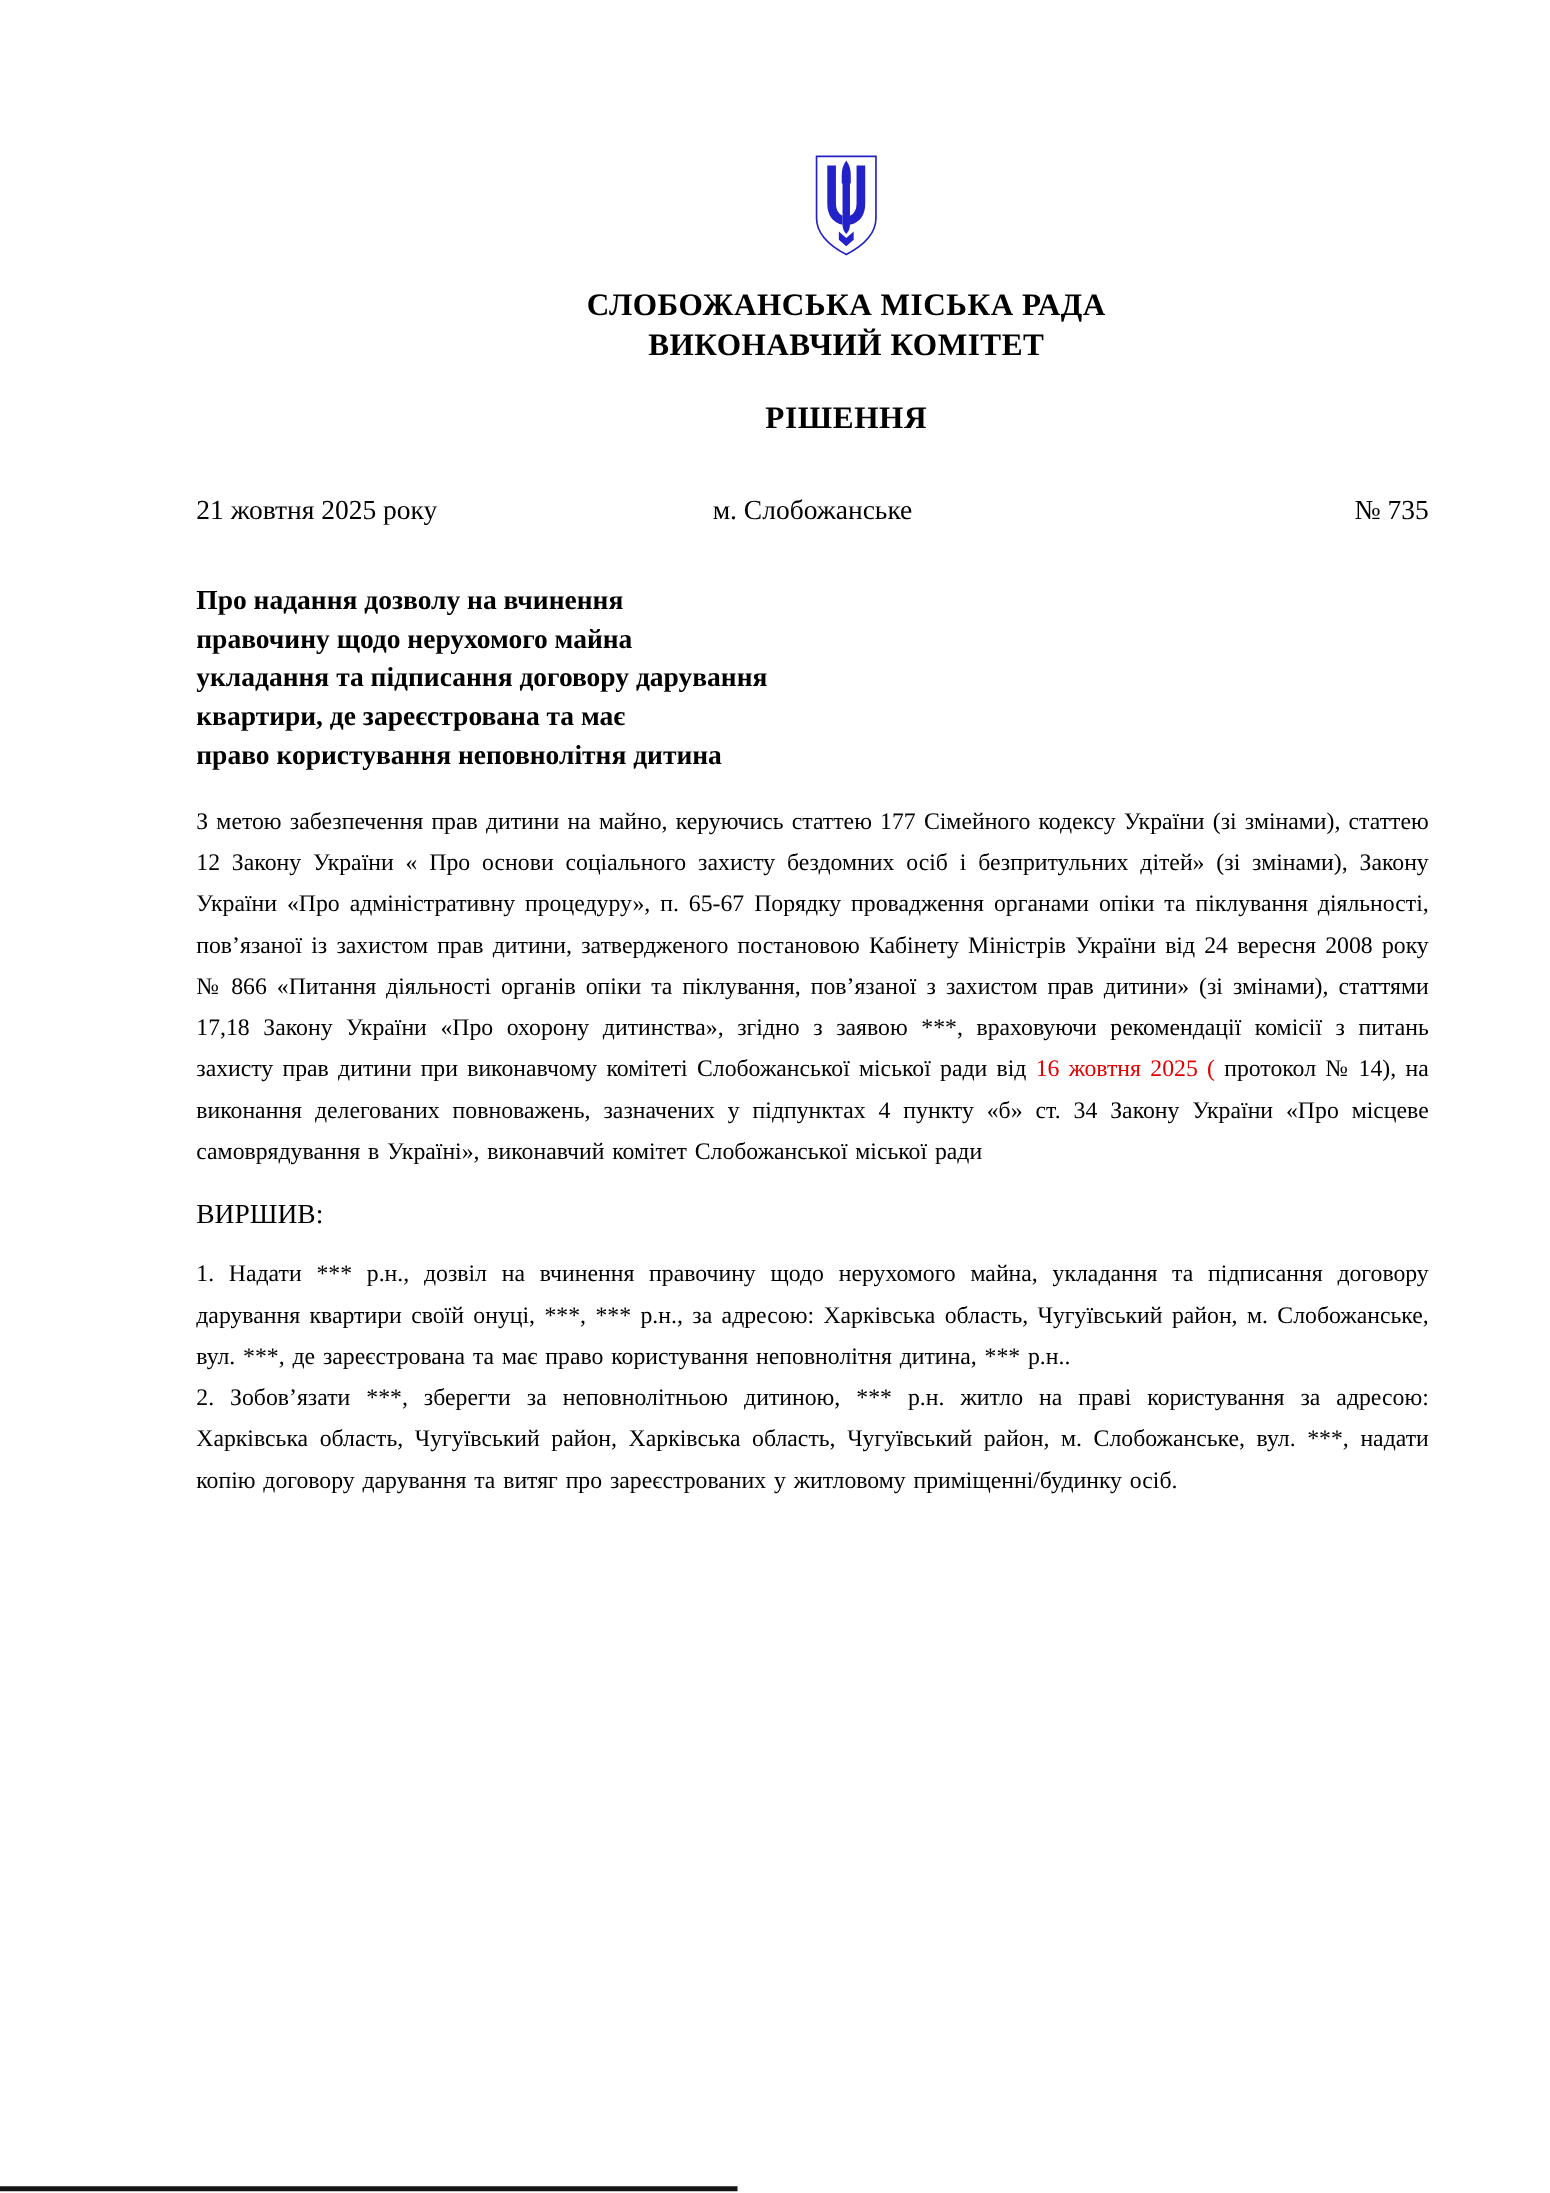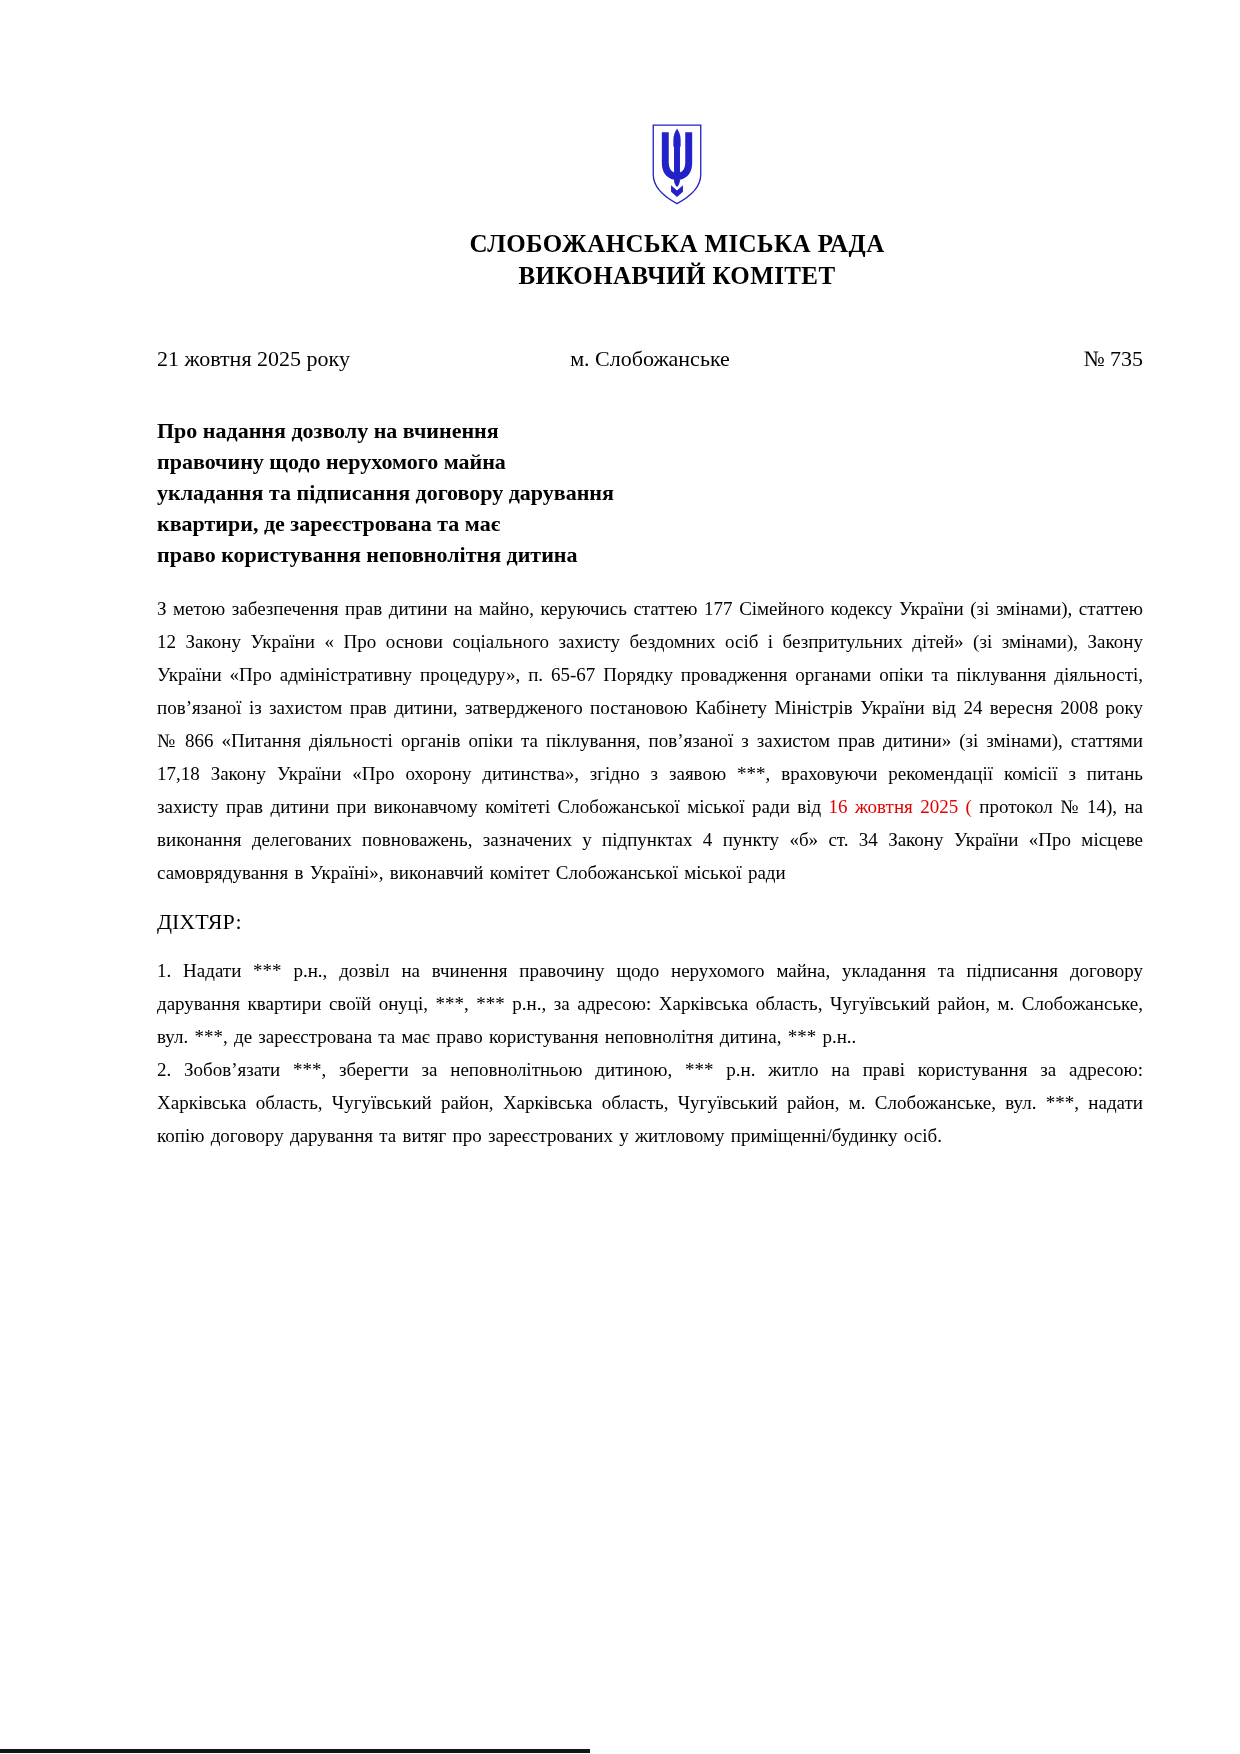--- a/index.html
+++ b/index.html
@@ -32,21 +32,21 @@
     white-space: nowrap;
   }
   .doc-type {
     margin-top: 26px;
     font-weight: bold;
     font-size: 25px;
     line-height: 32px;
     letter-spacing: 0.5px;
   }
   .date-row {
-    margin-top: 50px;
+    margin-top: 40px;
     display: grid;
     grid-template-columns: 1fr auto 1fr;
     font-size: 22px;
     line-height: 33px;
     gap: 12px;
   }
   .date-row .left  { text-align: left; }
   .date-row .place { text-align: center; }
   .date-row .num   { text-align: right; }
   .subject {
@@ -101,37 +101,38 @@
           <path d="M27 14 H37.5 V60 Q37.5 71 45.5 75 L45.5 86 Q27 81 27 60 Z"></path>
           <path d="M73 14 H62.5 V60 Q62.5 71 54.5 75 L54.5 86 Q73 81 73 60 Z"></path>
           <path d="M41 94 L50 102 L59 94 L59 104 L50 112 L41 104 Z"></path>
         </g>
       </svg>
     </div>
     <div class="org-lines">
       <div class="org">СЛОБОЖАНСЬКА МІСЬКА РАДА</div>
       <div class="org">ВИКОНАВЧИЙ КОМІТЕТ</div>
     </div>
+    <div class="doc-type">РІШЕННЯ</div>
   </div>
 
   <div class="date-row">
     <span class="left">21 жовтня 2025 року</span>
     <span class="place">м. Слобожанське</span>
     <span class="num">№ 735</span>
   </div>
 
   <div class="subject">Про надання дозволу на вчинення
 правочину щодо нерухомого майна
 укладання та підписання договору дарування
 квартири, де зареєстрована та має
 право користування неповнолітня дитина</div>
 
   <p class="body-par preamble"><span>З метою забезпечення прав дитини на майно, керуючись статтею 177 Сімейного кодексу України (зі змінами), статтею 12 Закону України « Про основи соціального захисту бездомних осіб і безпритульних дітей» (зі змінами), Закону України «Про адміністративну процедуру», п. 65-67 Порядку провадження органами опіки та піклування діяльності, пов’язаної із захистом прав дитини, затвердженого постановою Кабінету Міністрів України від 24 вересня 2008 року № 866 «Питання діяльності органів опіки та піклування, пов’язаної з захистом прав дитини» (зі змінами), статтями 17,18 Закону України «Про охорону дитинства», згідно з заявою ***, враховуючи рекомендації комісії з питань захисту прав дитини при виконавчому комітеті Слобожанської міської ради від </span><span class="red">16 жовтня 2025 (</span><span> протокол № 14), на виконання делегованих повноважень, зазначених у підпунктах 4 пункту «б» ст. 34 Закону України «Про місцеве самоврядування в Україні», виконавчий комітет Слобожанської міської ради</span></p>
 
-  <div class="resolved">ДІХТЯР:</div>
+  <div class="resolved">ВИРШИВ:</div>
 
   <div class="items">
     <p class="body-par">1. Надати *** р.н., дозвіл на вчинення правочину щодо нерухомого майна, укладання та підписання договору дарування квартири своїй онуці, ***, *** р.н., за адресою: Харківська область, Чугуївський район, м. Слобожанське, вул. ***, де зареєстрована та має право користування неповнолітня дитина, *** р.н..</p>
     <p class="body-par">2. Зобов’язати ***, зберегти за неповнолітньою дитиною, *** р.н. житло на праві користування за адресою: Харківська область, Чугуївський район, Харківська область, Чугуївський район, м. Слобожанське, вул. ***, надати копію договору дарування та витяг про зареєстрованих у житловому приміщенні/будинку осіб.</p>
   </div>
 
 
 </div>
 
 <div class="bottom-artifact"></div>

